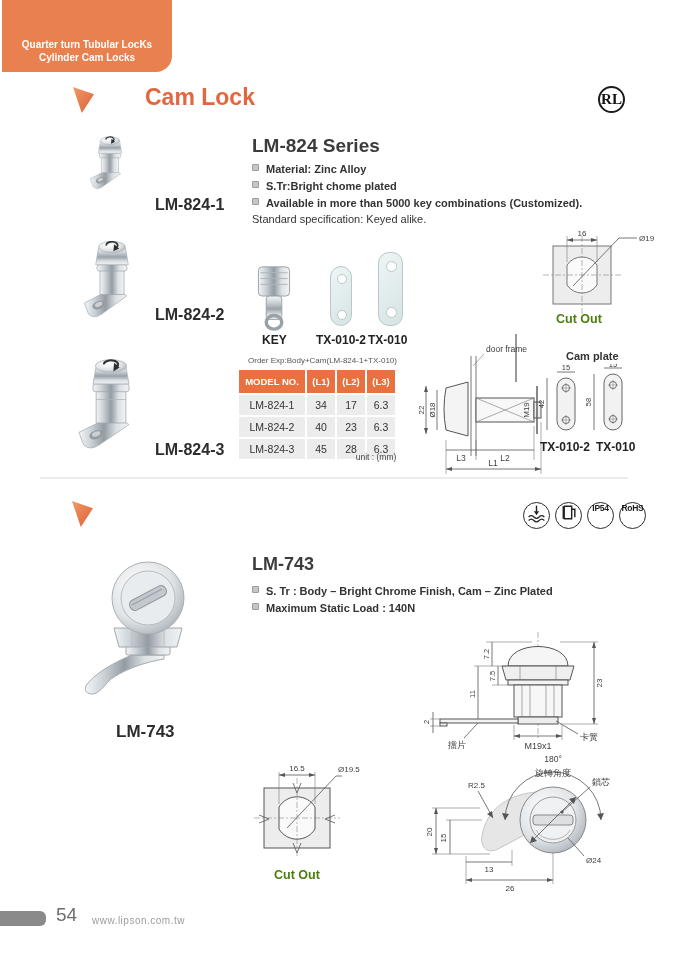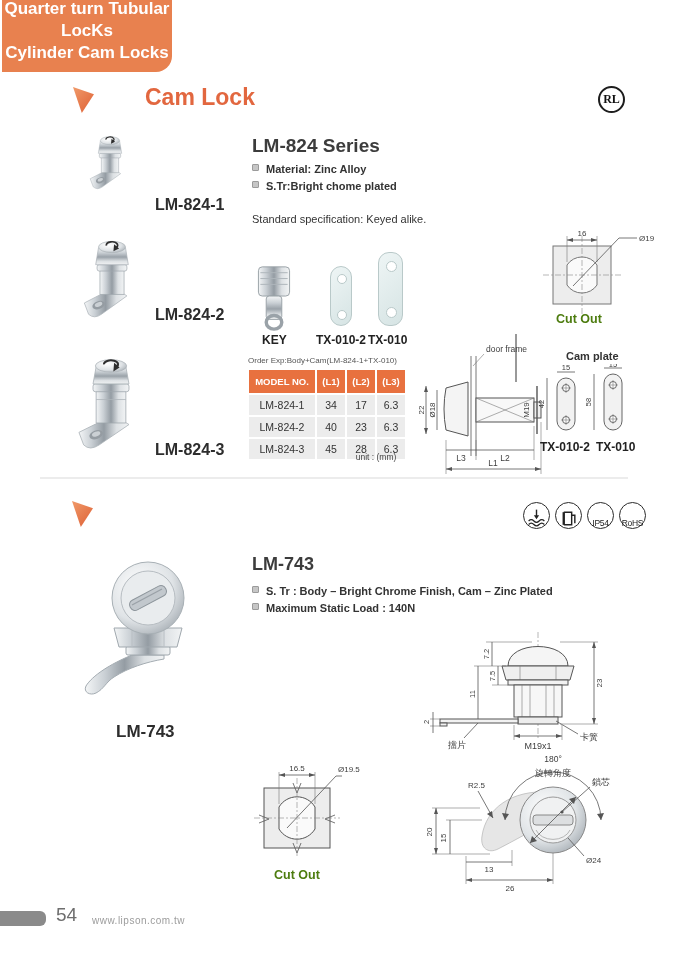--- a/index.html
+++ b/index.html
@@ -5,59 +5,59 @@
   * { margin:0; padding:0; box-sizing:border-box; }
   body { background:#888; font-family:"Liberation Sans",sans-serif; }
   .page { position:relative; width:684px; height:960px; background:#ffffff; overflow:hidden;
           font-family:"Liberation Sans",sans-serif; margin:0 auto; }
   .abs { position:absolute; }
 
   
   .corner-tab { position:absolute; left:2px; top:0; width:170px; height:72px; background:#E8814F;
                 border-radius:0 0 16px 0; color:#fff; display:flex; flex-direction:column;
                 justify-content:flex-end; align-items:center; padding-bottom:8px;
-                font-size:17px; line-height:1.3; font-weight:700; text-align:center; }
+                font-size:10px; line-height:1.3; font-weight:700; text-align:center; }
 
   
   .tri { display:inline-block; width:21px; height:26px;
          background:linear-gradient(135deg,#F09A6A,#DE5F33);
          clip-path:polygon(0 0,100% 28%,42% 100%); }
   .section-title { font-size:23px; font-weight:700; color:#E2673F;margin-left:44px; }
 
   .rl-badge { position:absolute; left:598px; top:86px; width:27px; height:27px; border:2px solid #1d1d1d;
               border-radius:50%; display:flex; align-items:center; justify-content:center;
-              font-family:"Liberation Serif",serif; font-weight:700; font-size:12px; color:#111; }
+              font-family:"Liberation Serif",serif; font-weight:700; font-size:15px; color:#111; }
 
   .series-title { font-size:19px; font-weight:700; color:#3c3c3c; }
   .model-title  { font-size:18px; font-weight:700; color:#3c3c3c; }
 
   ul.bullets { list-style:none;font-weight:bold; }
   ul.bullets li { font-size:11px; color:#333; line-height:17px; }
   ul.bullets li::before { content:""; display:inline-block; width:5px; height:5px; background:#c6c6c6;
                           border:1px solid #9b9b9b; border-radius:1px; margin-right:7px; vertical-align:2px; }
   .plain-note { font-size:11px; color:#333; }
 
   .product-label { font-size:16px; font-weight:700; color:#2d2d2d; }
   .acc-label { font-size:12px; font-weight:700; color:#222; }
   .drawing-caption { font-size:12.5px; font-weight:700; color:#4d7c0f; }
   .tiny-note { font-size:8px; color:#555; }
   .unit-note { font-size:8.5px; color:#444; text-align:center; }
 
-  table.spec { position:absolute; left:247px; top:368px; border-collapse:separate; border-spacing:2px; }
+  table.spec { position:absolute; left:237px; top:368px; border-collapse:separate; border-spacing:2px; }
   table.spec th { background:#E8713F; color:#fff; font-size:9.5px; font-weight:700; padding:6px 2px; text-align:center; }
   table.spec td { background:#ECECEC; color:#333; font-size:10.5px; padding:4px 2px; text-align:center; }
   .col-model { width:66px; } .col-dim { width:28px; }
 
   .plate-photo { position:absolute; background:linear-gradient(135deg,#EEF5F5,#D6E4E4);
                  border:1px solid #B9C9C9; border-radius:11px; }
   .plate-hole { position:absolute; background:#fff; border:1px solid #B9C9C9; border-radius:50%; }
 
   .cert-row { position:absolute; left:523px; top:502px; display:flex; gap:5px; }
   .cert { width:27px; height:27px; border:1.7px solid #2a2a2a; border-radius:50%;
-          display:flex; align-items:flex-end; justify-content:center; font-weight:400; color:#1d1d1d; }
+          display:flex; align-items:flex-start; justify-content:center; font-weight:700; color:#1d1d1d; }
   .cert-text { font-size:8.5px; letter-spacing:-0.3px; }
 
   .footer-bar { position:absolute; left:0; top:911px; width:46px; height:15px; background:#8a8a8a;
                 border-radius:0 6px 6px 0; }
   .page-num { position:absolute; left:56px; top:904px; font-size:19px; color:#6e6e6e; }
   .site-url { position:absolute; left:92px; top:915px; font-size:10px; color:#9c9c9c; letter-spacing:.5px; }
 
   .divider { position:absolute; left:40px; top:477px; width:588px; height:2px; background:#ECECEC; }
 
   svg text { font-family:"Liberation Sans",sans-serif; fill:#3d3d3d; }
@@ -143,20 +143,21 @@
     <ellipse cx="55" cy="15" rx="20" ry="8" fill="url(#gCap)" stroke="#AEB5BA"></ellipse>
     <path d="M46,13 A9,5 0 1 1 60,17" fill="none" stroke="#2e2e2e" stroke-width="2.6"></path>
     <polygon points="58,22 66,17 59,11" fill="#2e2e2e"></polygon>
   </svg>
   <span class="product-label abs" style="left:155px;top:441px">LM-824-3</span>
 
   <h2 class="series-title abs" style="left:252px;top:135px">LM-824 Series</h2>
   <ul class="bullets abs" style="left:252px;top:161px">
     <li>Material: Zinc Alloy</li>
     <li>S.Tr:Bright chome plated</li>
+    <li>Available in more than 5000 key combinations (Customized).</li>
   </ul>
   <div class="plain-note abs" style="left:252px;top:213px">Standard specification: Keyed alike.</div>
 
   <svg class="abs" style="left:521px;top:224px" width="152" height="96" viewBox="0 0 152 96">
     <rect x="32" y="22" width="58" height="58" fill="#EDEDED" stroke="#777"></rect>
     <path d="M46,41 A18,18 0 0 1 76,41 L76,61 A18,18 0 0 1 46,61 Z" fill="#FAFAFA" stroke="#777"></path>
     <line x1="22" y1="51" x2="100" y2="51" class="cl"></line>
     <line x1="61" y1="12" x2="61" y2="90" class="cl"></line>
     <line x1="46" y1="38" x2="46" y2="12" class="thin"></line>
     <line x1="76" y1="38" x2="76" y2="12" class="thin"></line>

